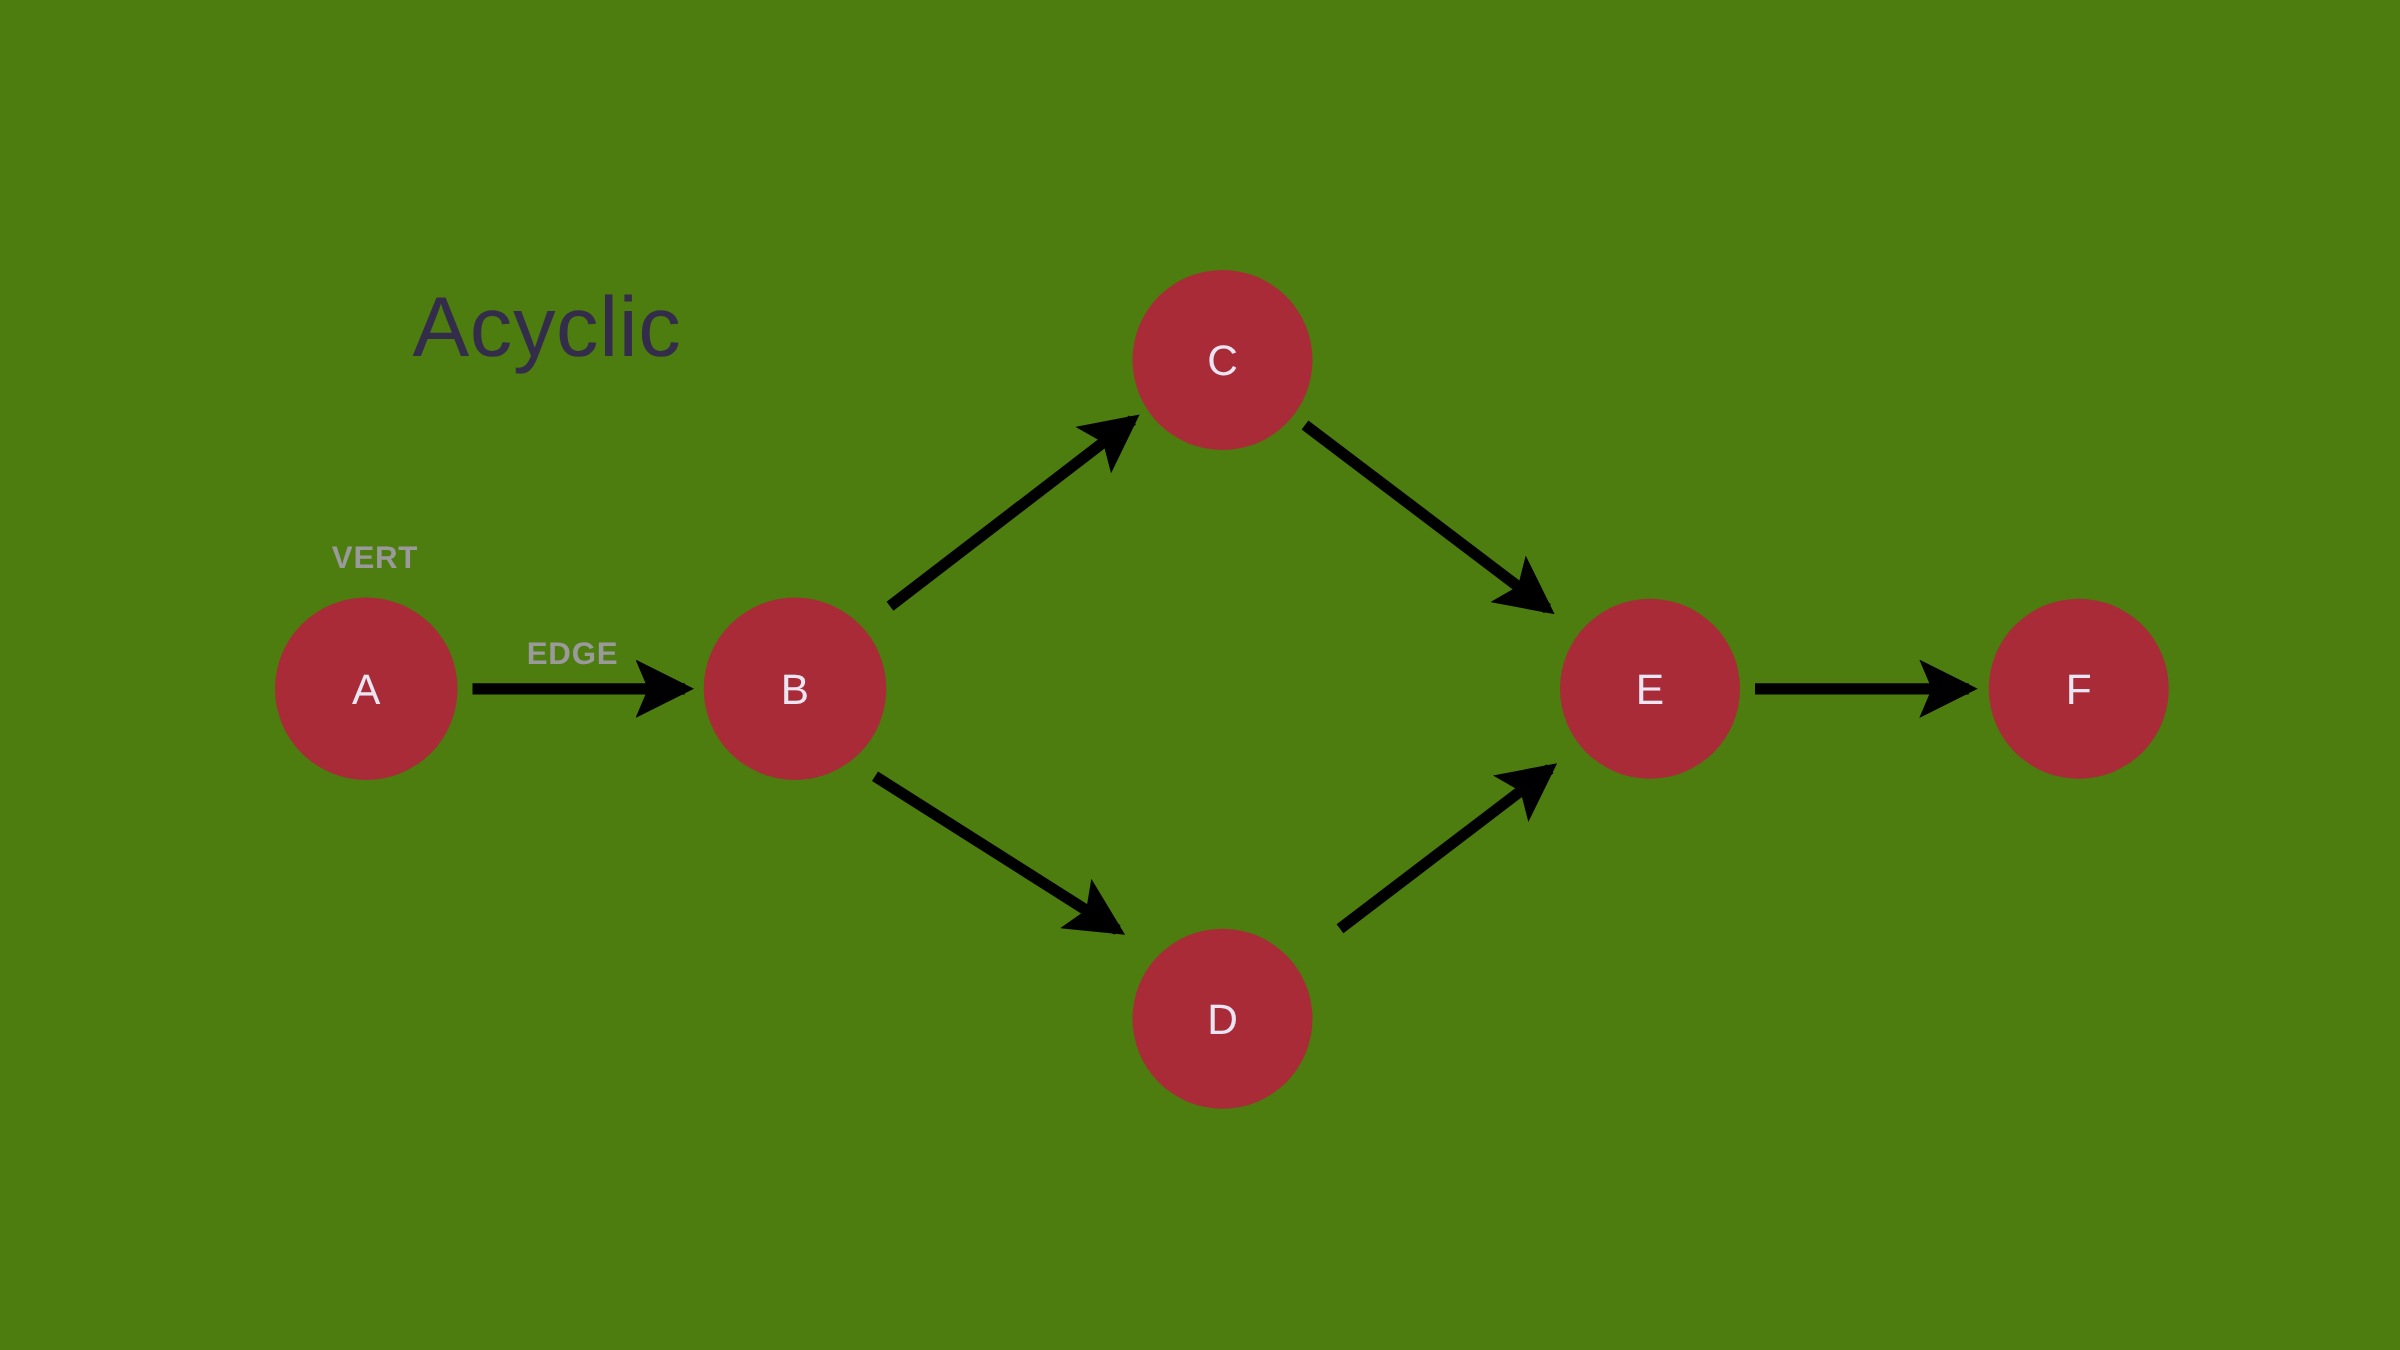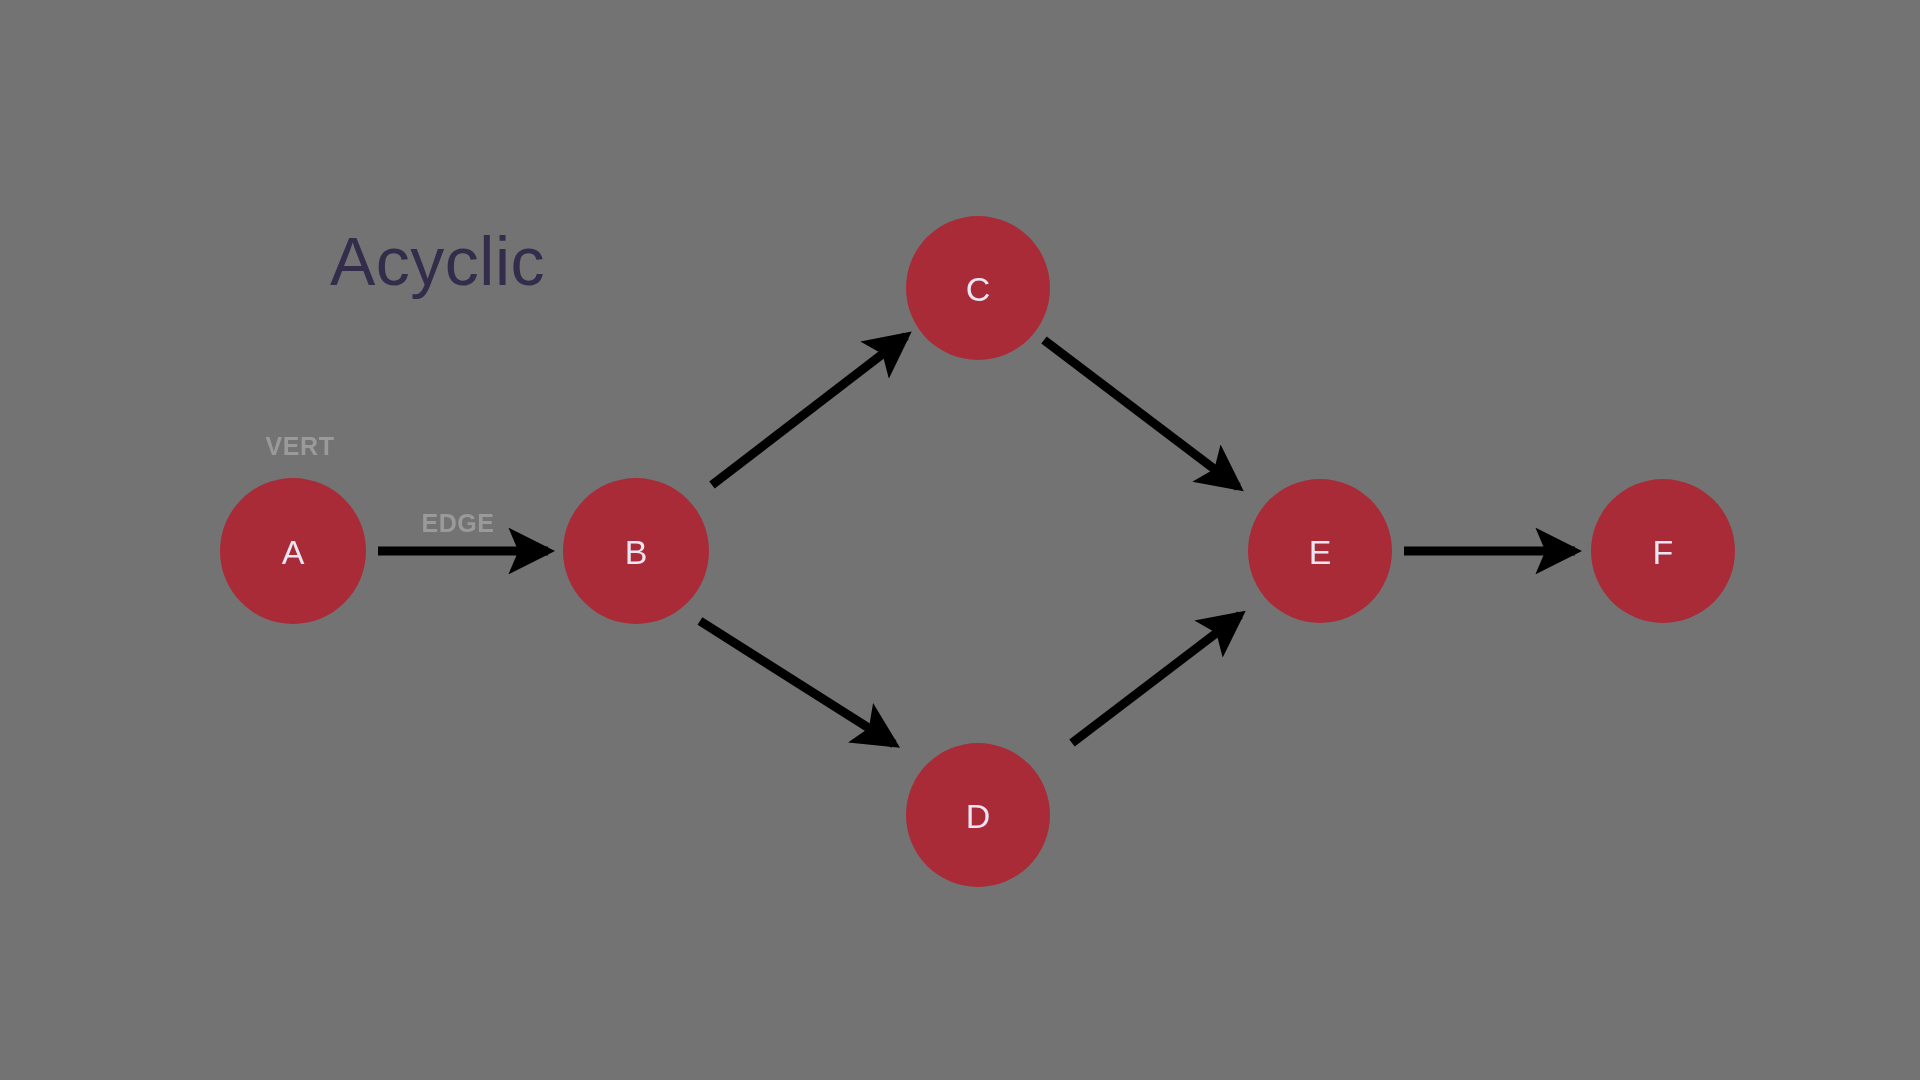--- a/index.html
+++ b/index.html
@@ -11,21 +11,21 @@
   body {
     width: 1920px;
     height: 1080px;
     overflow: hidden;
     font-family: "Liberation Sans", sans-serif;
   }
   #canvas-root {
     position: relative;
     width: 1920px;
     height: 1080px;
-    background: #737373;
+    background: #4d7c0f;
   }
   #graph-svg {
     position: absolute;
     left: 0;
     top: 0;
     width: 1920px;
     height: 1080px;
     display: block;
   }
   .diagram-title {

